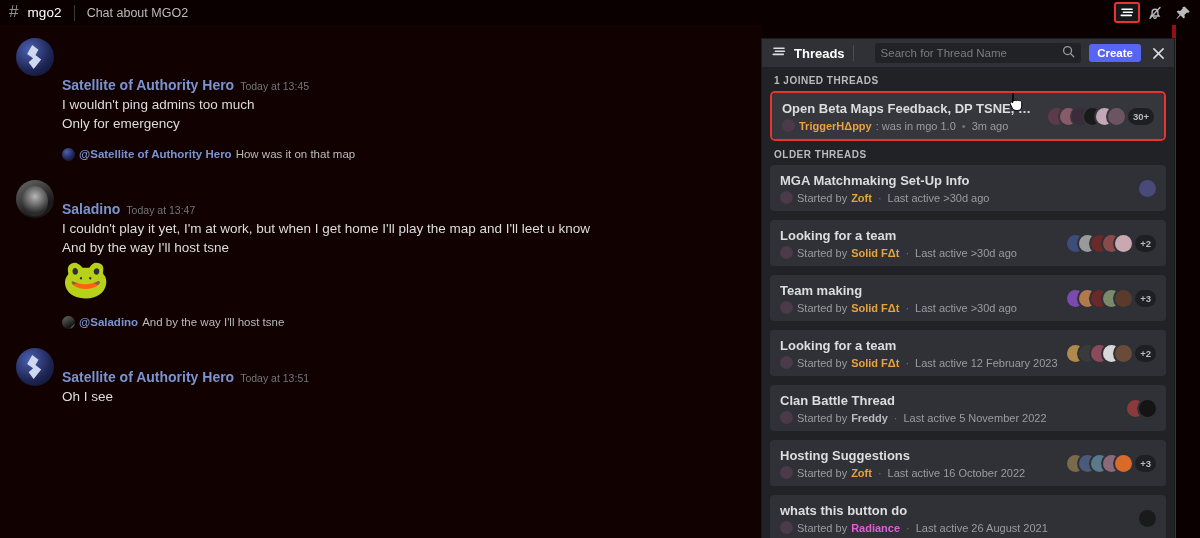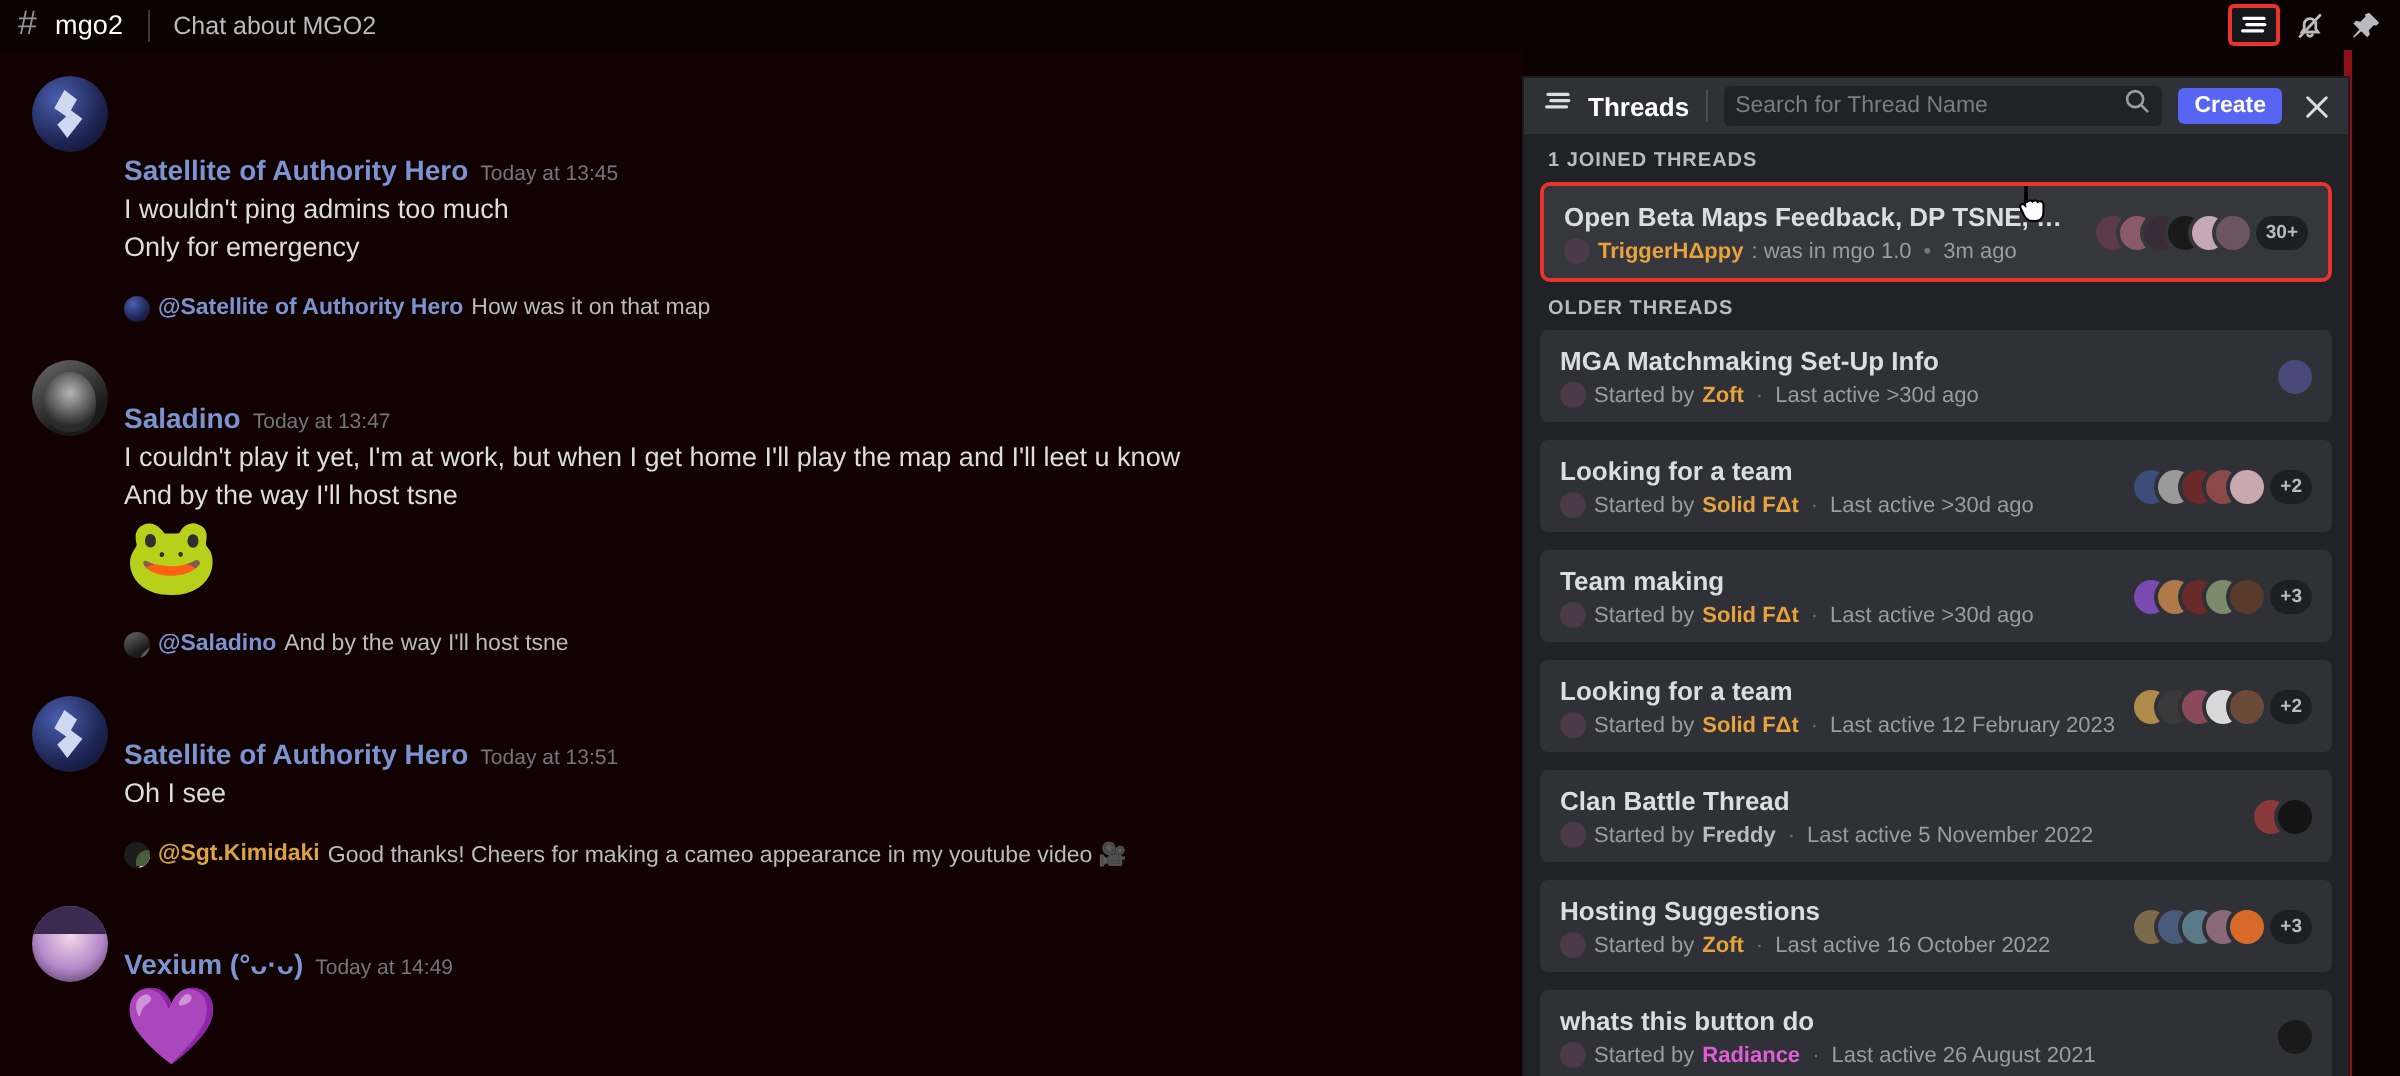--- a/index.html
+++ b/index.html
@@ -83,21 +83,21 @@
   }
   .th-header {
     height: 28px; background: #2f3136; display: flex; align-items: center;
     padding: 0 7px 0 10px; gap: 8px; flex: 0 0 auto;
   }
   .th-title-wrap { display: flex; align-items: center; gap: 7px; }
   .th-title { color: #ffffff; font-size: 13px; font-weight: bold; }
   .th-sep { width: 1px; height: 16px; background: #4a4d53; }
   .th-search {
     flex: 1 1 auto; height: 20px; background: #202225; border-radius: 3px;
-    display: flex; align-items: center; padding: 0 6px; position: relative;
+    display: flex; align-items: center; padding: 0 6px; position: relative; margin-left: 13px;
   }
   .th-search input {
     flex: 1 1 auto; background: transparent; border: 0; outline: none;
     color: #dcddde; font-size: 11.5px; font-family: "Liberation Sans", sans-serif;
   }
   .th-search input::placeholder { color: #7b7d81; }
   .create-btn {
     background: #5865f2; color: #fff; font-size: 11.5px; font-weight: bold;
     border: 0; border-radius: 3px; padding: 3px 8px; cursor: pointer;
     font-family: "Liberation Sans", sans-serif;
@@ -209,33 +209,20 @@
           <span class="reply-av av-sal"></span>
           <span class="reply-name blue">@Saladino</span>
           <span class="reply-text">And by the way I'll host tsne</span>
         </div>
         <div class="avatar av-sat"></div>
         <div class="msg-head">
           <span class="author blue">Satellite of Authority Hero</span>
           <span class="stamp">Today at 13:51</span>
         </div>
         <div class="body">Oh I see</div>
-      </div>
-      <div class="msg msg-group has-reply">
-        <div class="reply-ctx">
-          <span class="reply-av av-kim"></span>
-          <span class="reply-name ">@Sgt.Kimidaki</span>
-          <span class="reply-text">Good thanks! Cheers for making a cameo appearance in my youtube video 🎥</span>
-        </div>
-        <div class="avatar av-vex"></div>
-        <div class="msg-head">
-          <span class="author blue">Vexium (°ᴗ·ᴗ)</span>
-          <span class="stamp">Today at 14:49</span>
-        </div>
-        <div class="big-emoji">💜</div>
       </div>
     </div>
 
   <div class="threads">
     <div class="th-header">
       <div class="th-title-wrap">
         <span>
           <svg width="15" height="13" viewBox="0 0 15 13">
               <g fill="none" stroke="#dcddde" stroke-width="1.6" stroke-linecap="round">
                 <path d="M2 3.2h10"></path>

